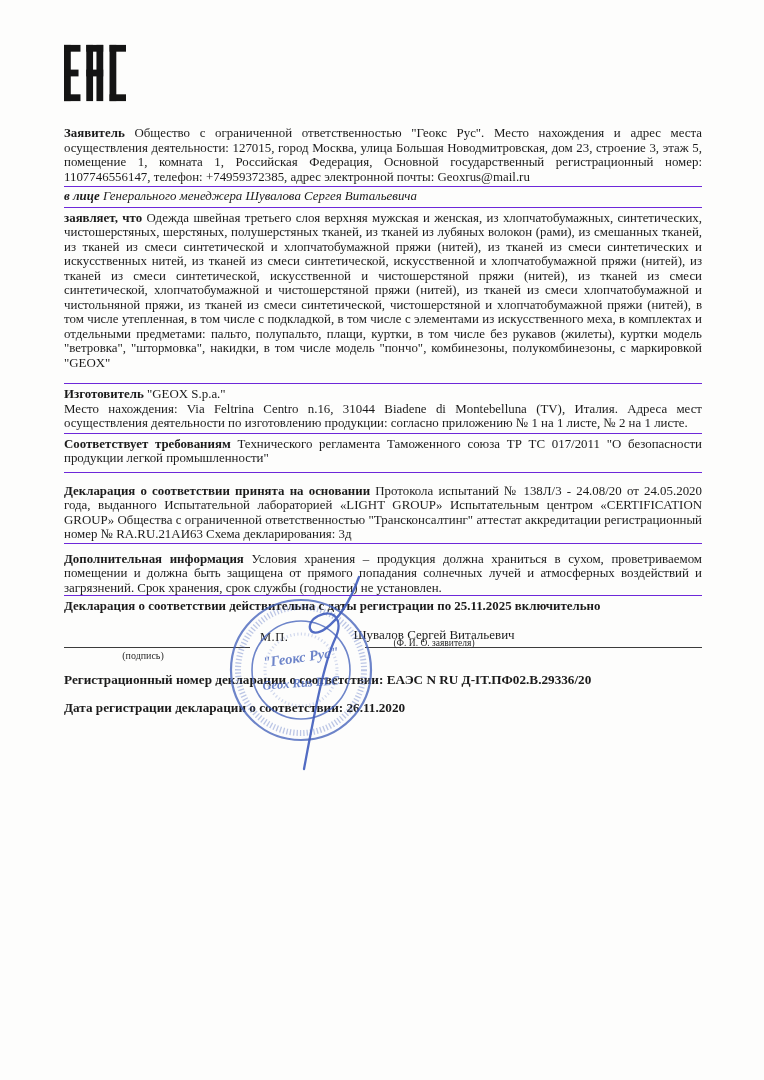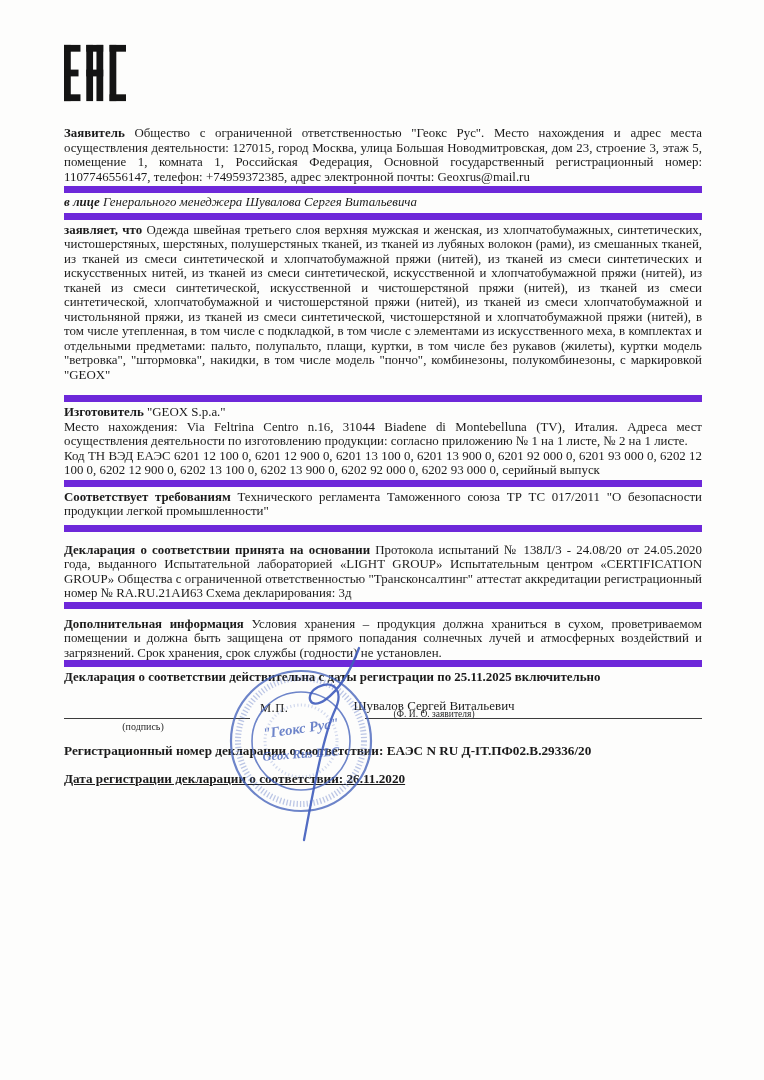--- a/index.html
+++ b/index.html
@@ -9,21 +9,21 @@
   }
   .content{padding:44px 62px 0 64px;}
   
   .header{display:flex;align-items:flex-start;}
   .eac-logo{width:62px;height:58px;flex:0 0 auto;}
   .doc-title{flex:1;text-align:center;font-weight:bold;font-size:16.2px;line-height:22px;padding-top:6px;margin-left:40px;letter-spacing:.2px;}
   
   .sec{font-size:12.9px;line-height:14.5px;}
   .para{margin:0;text-align:justify;}
   .lbl{font-weight:bold;}
-  .rule{border-bottom:7px solid #6d28d9;}
+  .rule{border-bottom:1px solid #6d28d9;}
   .sec-applicant{margin-top:24px;padding-bottom:2px;}
   .sec-person{padding:2px 0 3px 0;font-style:italic;}
   .sec-declares{padding:3px 0 13px 0;}
   .sec-manufacturer{padding:3px 0 2px 0;}
   .sec-complies{padding:3px 0 6px 0;}
   .sec-basis{margin-top:11px;padding-bottom:1px;}
   .sec-additional{margin-top:8px;}
   .sec-validity{padding-top:3px;font-weight:bold;}
   
   .sig-zone{position:relative;height:56px;margin-top:2px;font-size:12.5px;}
@@ -31,21 +31,21 @@
   .sig-line-right{position:absolute;left:301px;top:31px;width:337px;border-top:1px solid #3c3c3c;}
   .sig-caption{position:absolute;left:14px;top:34px;width:130px;text-align:center;font-size:10px;color:#2a2a2a;}
   .sig-mp{position:absolute;left:196px;top:14px;font-size:12.5px;letter-spacing:.5px;z-index:2;}
   .sig-name{position:absolute;left:240px;top:11px;width:260px;text-align:center;font-size:13px;}
   .sig-name-caption{position:absolute;left:270px;top:22px;width:200px;text-align:center;font-size:9.5px;color:#2a2a2a;}
   .stamp-svg{position:absolute;left:157px;top:-26px;width:160px;height:160px;z-index:3;pointer-events:none;opacity:.8;}
   .sign-svg{position:absolute;left:225px;top:-45px;width:120px;height:210px;z-index:4;pointer-events:none;}
   .stamp-text{font-family:"Liberation Serif","DejaVu Serif",serif;}
   
   .footer-line{font-size:13.2px;font-weight:bold;margin:0;}
-  .footer-date{margin-top:12px;text-decoration:underline;}
+  .footer-date{margin-top:12px;}
 </style>
 </head>
 <body>
 
 <div class="page">
   <div class="content">
 
     <div class="header">
       <svg class="eac-logo" viewBox="0 0 64 58" xmlns="http://www.w3.org/2000/svg">
         <g fill="#141414">
@@ -89,21 +89,20 @@
         <span>Одежда швейная третьего слоя верхняя мужская и женская, из хлопчатобумажных, синтетических, чистошерстяных, шерстяных, полушерстяных тканей, из тканей из лубяных волокон (рами), из смешанных тканей, из тканей из смеси синтетической и хлопчатобумажной пряжи (нитей), из тканей из смеси синтетических и искусственных нитей, из тканей из смеси синтетической, искусственной и хлопчатобумажной пряжи (нитей), из тканей из смеси синтетической, искусственной и чистошерстяной пряжи (нитей), из тканей из смеси синтетической, хлопчатобумажной и чистошерстяной пряжи (нитей), из тканей из смеси хлопчатобумажной и чистольняной пряжи, из тканей из смеси синтетической, чистошерстяной и хлопчатобумажной пряжи (нитей), в том числе утепленная, в том числе с подкладкой, в том числе с элементами из искусственного меха, в комплектах и отдельными предметами: пальто, полупальто, плащи, куртки, в том числе без рукавов (жилеты), куртки модель "ветровка", "штормовка", накидки, в том числе модель "пончо", комбинезоны, полукомбинезоны, с маркировкой "GEOX"</span>
       </p>
     </div>
 
     <div class="sec sec-manufacturer rule">
       <p class="para" style="text-align:left;">
         <b class="lbl">Изготовитель</b>
         <span>"GEOX S.p.a."</span>
       </p>
       <p class="para">Место нахождения: Via Feltrina Centro n.16, 31044 Biadene di Montebelluna (TV), Италия. Адреса мест осуществления деятельности по изготовлению продукции: согласно приложению № 1 на 1 листе, № 2 на 1 листе.</p>
-      <p class="para">Код ТН ВЭД ЕАЭС 6201 12 100 0, 6201 12 900 0, 6201 13 100 0, 6201 13 900 0, 6201 92 000 0, 6201 93 000 0, 6202 12 100 0, 6202 12 900 0, 6202 13 100 0, 6202 13 900 0, 6202 92 000 0, 6202 93 000 0, серийный выпуск</p>
     </div>
 
     <div class="sec sec-complies rule">
       <p class="para">
         <b class="lbl">Соответствует требованиям</b>
         <span>Технического регламента Таможенного союза ТР ТС 017/2011 "О безопасности продукции легкой промышленности"</span>
       </p>
     </div>
 
     <div class="sec sec-basis rule">

